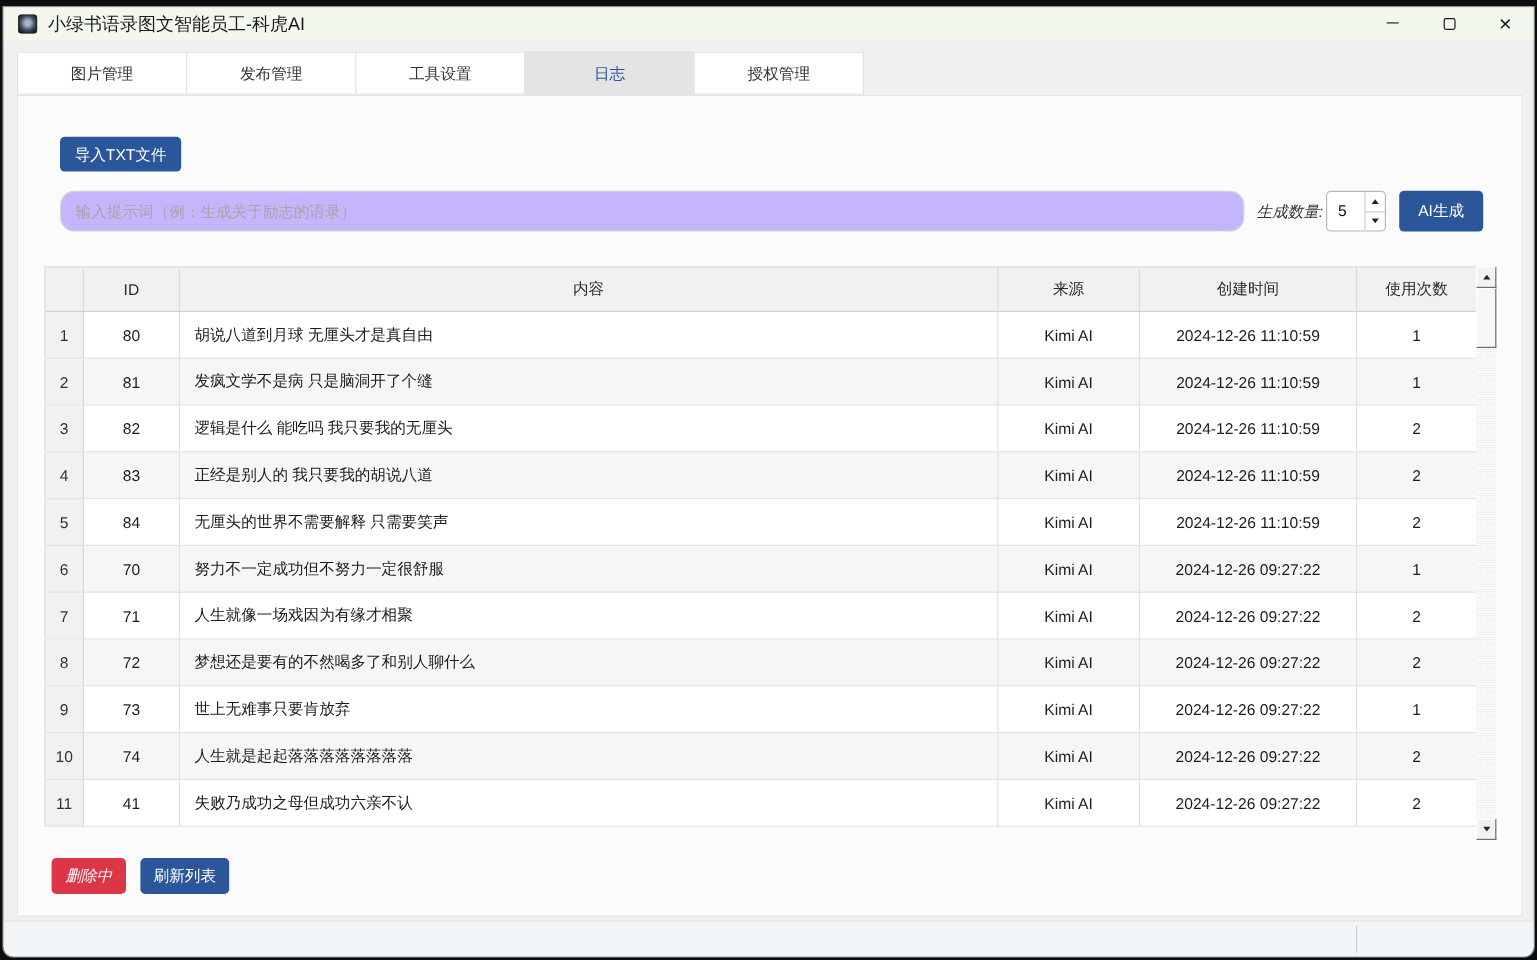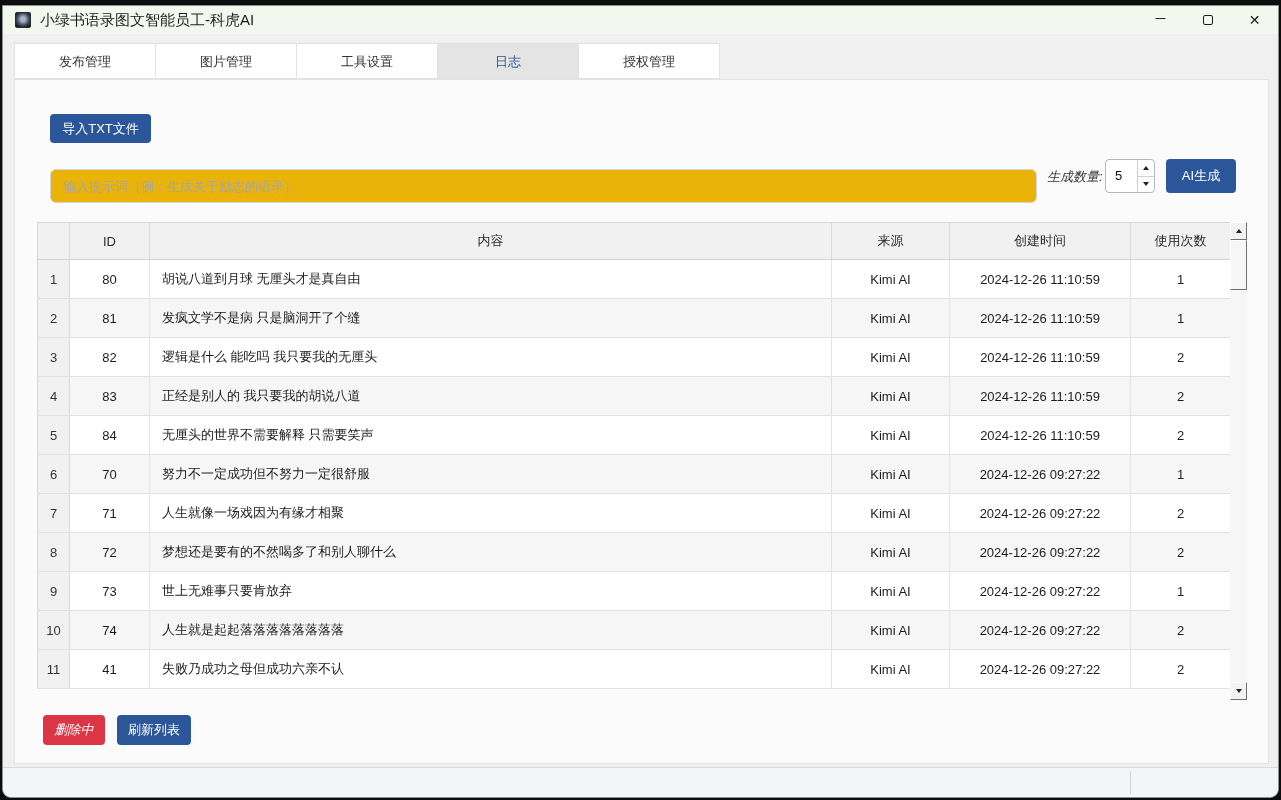--- a/index.html
+++ b/index.html
@@ -52,22 +52,22 @@
   .btn {
     border:none; border-radius:4px; font-size:13px; color:#fff;
     font-family:inherit; cursor:default;
   }
   .btn.blue { background:#2b579a; }
   .btn.red  { background:#dc3545; }
 
   .import-btn { position:absolute; left:35px; top:34px; width:101px; height:29px; }
 
   .prompt-input {
-    position:absolute; left:35px; top:89px; width:987px; height:34px;
-    border:1px solid #d5d5d5; border-radius:6px; background:#eab308;
+    position:absolute; left:35px; top:79px; width:987px; height:34px;
+    border:1px solid #d5d5d5; border-radius:12px; background:#c4b5fd;
     font-size:13px; color:#333; padding:0 12px; font-family:inherit; outline:none;
   }
   .prompt-input::placeholder { color:#a6a6a6; }
 
   .gen-label { position:absolute; left:1032px; top:88px; font-size:13px; color:#333;font-style:italic; }
   .spinbox {
     position:absolute; left:1090px; top:79px; width:50px; height:34px;
     background:#fff; border:1px solid #b7b7b7; border-radius:4px; display:flex;
   }
   .spin-val { flex:1; font-size:13px; color:#111; line-height:32px; padding-left:9px; }
@@ -146,22 +146,22 @@
       <div class="win-btn">
         <span class="max-box"></span>
       </div>
       <div class="win-btn">
         <span class="glyph-close">✕</span>
       </div>
     </div>
   </div>
 
   <div class="tabbar">
+    <div class="tab">图片管理</div>
     <div class="tab">发布管理</div>
-    <div class="tab">图片管理</div>
     <div class="tab">工具设置</div>
     <div class="tab highlight">日志</div>
     <div class="tab">授权管理</div>
   </div>
 
   <div class="page">
 
     <button class="btn blue import-btn">导入TXT文件</button>
 
     <input class="prompt-input" placeholder="输入提示词（例：生成关于励志的语录）" style="">

